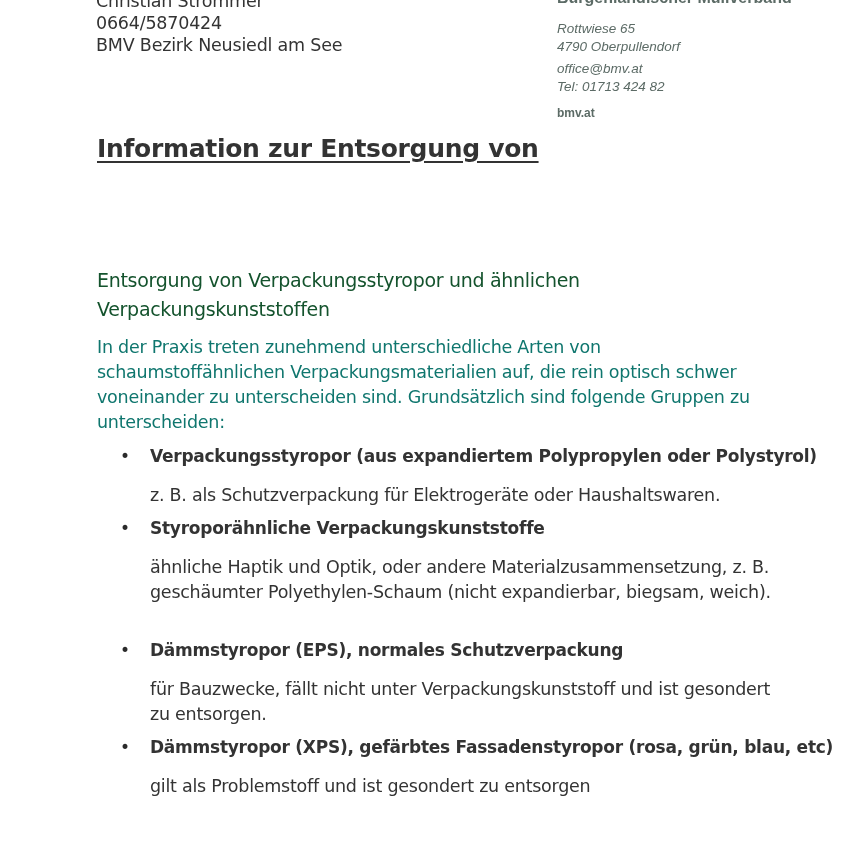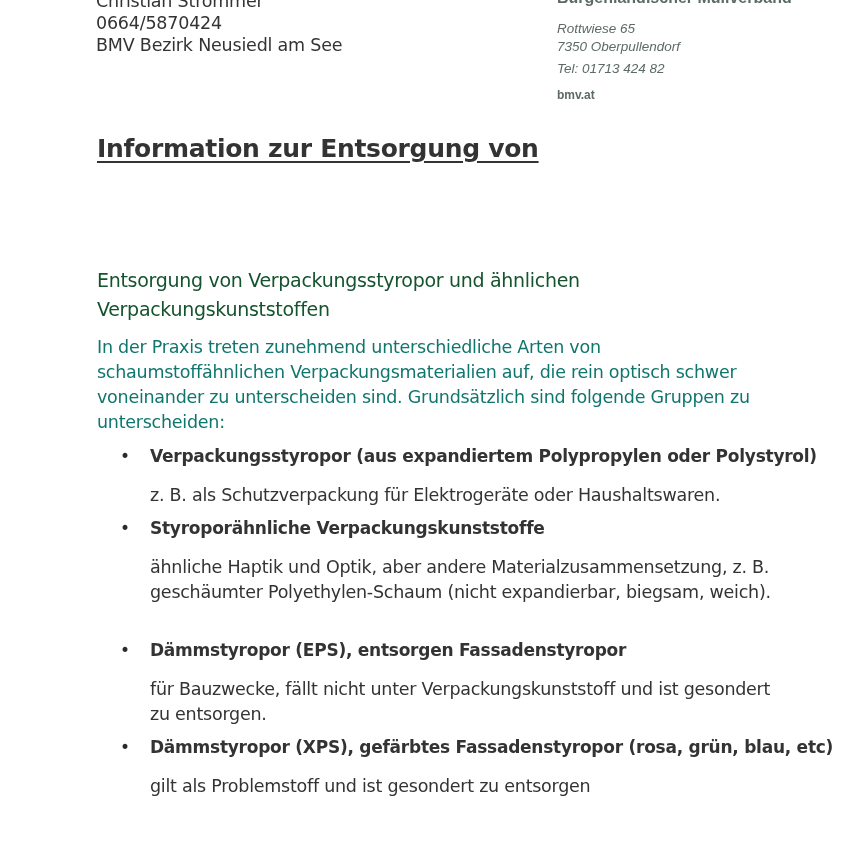--- a/index.html
+++ b/index.html
@@ -28,23 +28,24 @@
 <div class="abs sender">
   <div>Christian Strommer</div>
   <div>0664/5870424</div>
   <div>BMV Bezirk Neusiedl am See</div>
 </div>
 
 <div class="abs org">
   <div class="name">Burgenländischer Müllverband</div>
   <div class="addr">
     <div>Rottwiese 65</div>
-    <div>7350 Oberpullendorf</div>
+    <div>4790 Oberpullendorf</div>
   </div>
   <div class="contact">
+    <div>office@bmv.at</div>
     <div>Tel: 01713 424 82</div>
   </div>
   <div class="web">bmv.at</div>
 </div>
 
 <div class="abs title">
   <div>Information zur Entsorgung von</div>
 </div>
 
 <div class="abs subtitle">
@@ -56,25 +57,25 @@
 
 <div class="abs list">
   <div class="item" style="height:72px;">
     <span class="bullet">•</span>
     <div class="head">Verpackungsstyropor (aus expandiertem Polypropylen oder Polystyrol)</div>
     <div class="desc">z. B. als Schutzverpackung für Elektrogeräte oder Haushaltswaren.</div>
   </div>
   <div class="item" style="height:122px;">
     <span class="bullet">•</span>
     <div class="head">Styroporähnliche Verpackungskunststoffe</div>
-    <div class="desc">ähnliche Haptik und Optik, aber andere Materialzusammensetzung, z. B. geschäumter Polyethylen-Schaum (nicht expandierbar, biegsam, weich).</div>
+    <div class="desc">ähnliche Haptik und Optik, oder andere Materialzusammensetzung, z. B. geschäumter Polyethylen-Schaum (nicht expandierbar, biegsam, weich).</div>
   </div>
   <div class="item" style="height:97px;">
     <span class="bullet">•</span>
-    <div class="head">Dämmstyropor (EPS), entsorgen Fassadenstyropor</div>
+    <div class="head">Dämmstyropor (EPS), normales Schutzverpackung</div>
     <div class="desc">für Bauzwecke, fällt nicht unter Verpackungskunststoff und ist gesondert zu entsorgen.</div>
   </div>
   <div class="item">
     <span class="bullet">•</span>
     <div class="head">Dämmstyropor (XPS), gefärbtes Fassadenstyropor (rosa, grün, blau, etc)</div>
     <div class="desc">gilt als Problemstoff und ist gesondert zu entsorgen</div>
   </div>
 </div>
 
 </body></html>

